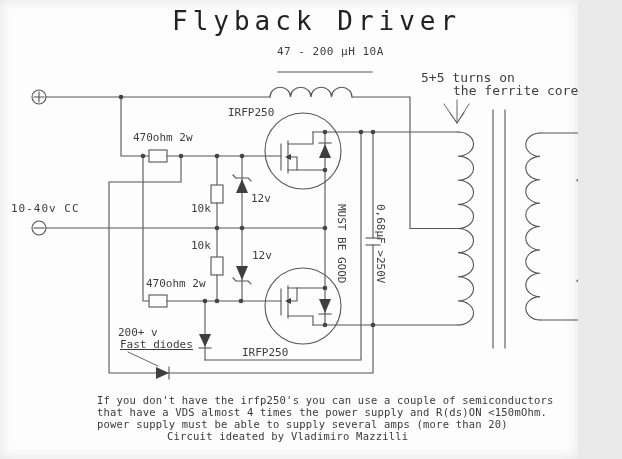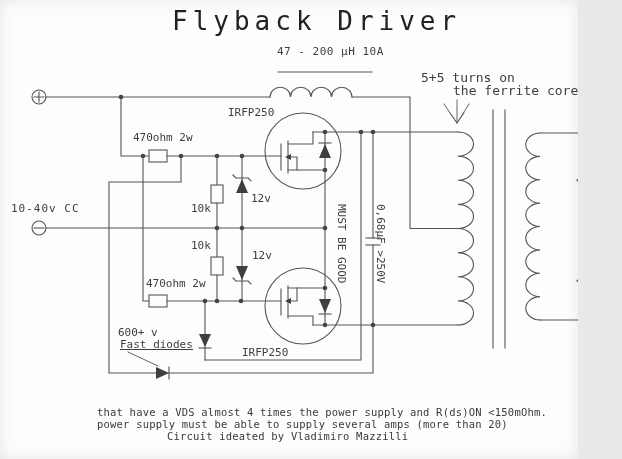--- a/index.html
+++ b/index.html
@@ -228,21 +228,22 @@
   <div class="lbl" style="left:252px;top:250px;">12v</div>
 
   <div class="lbl" style="left:228px;top:107px;">IRFP250</div>
   <div class="lbl" style="left:242px;top:347px;">IRFP250</div>
 
   <div class="lbl cap-note" style="left:358px;top:233px;">
     <div>0,68µF &gt;250V</div>
     <div>MUST BE GOOD</div>
   </div>
 
-  <div class="lbl" style="left:118px;top:327px;">600+ v</div>
+  <div class="lbl" style="left:118px;top:327px;">200+ v</div>
   <div class="lbl" style="left:120px;top:339px;text-decoration:underline;"><span>Fast </span><span class="ul">diodes</span></div>
 
 
+  <div class="lbl footer-line" style="left:97px;top:394px;">If you don't have the irfp250's you can use a couple of semiconductors</div>
   <div class="lbl footer-line" style="left:97px;top:406px;">that have a VDS almost 4 times the power supply and R(ds)ON &lt;150mOhm.</div>
   <div class="lbl footer-line" style="left:97px;top:418px;">power supply must be able to supply several amps (more than 20)</div>
   <div class="lbl footer-line" style="left:167px;top:430px;">Circuit ideated by Vladimiro Mazzilli</div>
 
 </div>
 
 </body></html>

